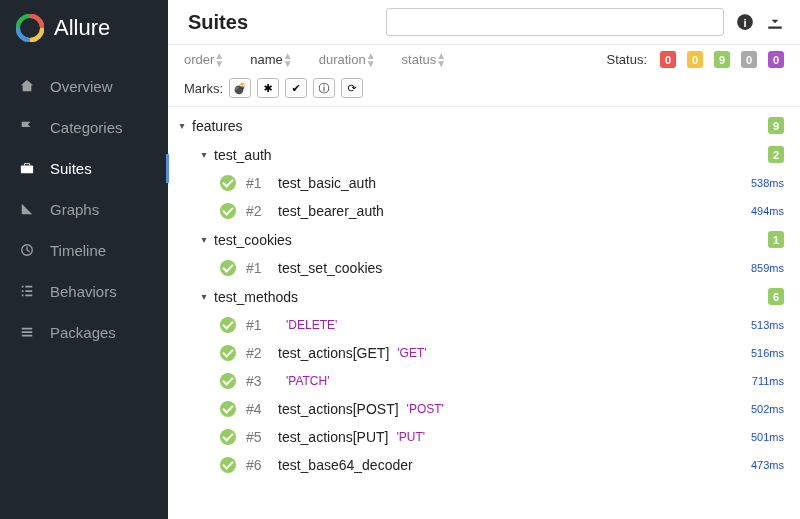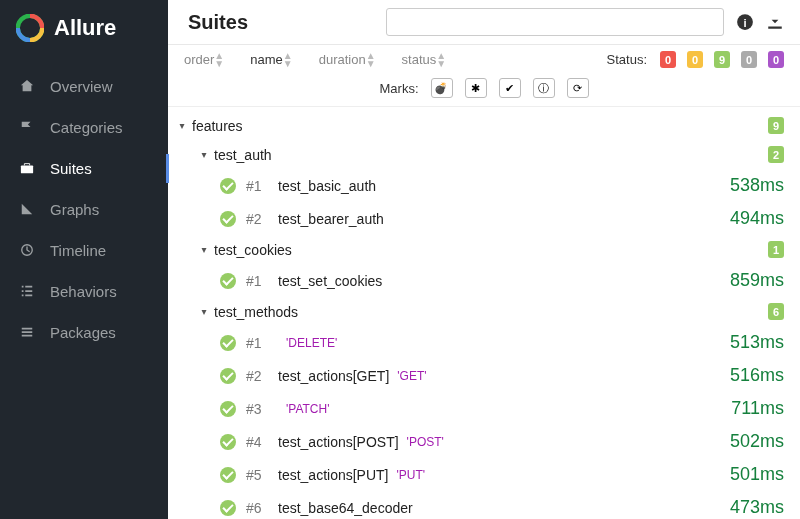--- a/index.html
+++ b/index.html
@@ -1,21 +1,21 @@
 <!DOCTYPE html>
 <html><head>
 <meta charset="utf-8">
 <style>
 * { margin: 0; padding: 0; box-sizing: border-box; font-family: -apple-system, BlinkMacSystemFont, "Segoe UI", Helvetica, Arial, sans-serif; }
 body { display: flex; width: 800px; height: 519px; overflow: hidden; background: #fff; color: #333; }
 
 
 .sidebar { width: 168px; background: #21272e; color: #a7abae; display: flex; flex-direction: column; flex-shrink: 0; }
 .brand { display: flex; align-items: center; gap: 10px; padding: 14px 16px 16px 16px; }
-.brand-text { color: #fff; font-size: 22px; font-weight: 700; }
+.brand-text { color: #fff; font-size: 22px; font-weight: 400; }
 .brand-logo { width: 28px; height: 28px; }
 .nav { list-style: none; margin-top: 8px; }
 .nav-item { display: flex; gap: 14px; padding: 12px 18px; font-size: 15px; cursor: pointer; color: #9ca0a3; }
 .nav-item.active { color: #fff; position: relative; }
 .nav-item.active::after { content: ""; position: absolute; right: -1px; top: 6px; bottom: 6px; width: 3px; background: #5a8de6; }
 .nav-icon { width: 18px; height: 16px; display: inline-flex; align-items: center; justify-content: center; }
 .nav-icon svg { fill: currentColor; }
 
 
 .main { flex: 1; display: flex; flex-direction: column; overflow: hidden; }
@@ -32,37 +32,37 @@
 .flex-spacer { flex: 1; }
 .status-label { color: #333; margin-right: 2px; }
 .badge { display: inline-flex; align-items: center; justify-content: center; min-width: 16px; height: 17px; padding: 0 4px; border-radius: 3px; color: #fff; font-size: 11px; font-weight: 700; margin-left: 3px; }
 .b-red { background: #f0564d; }
 .b-yellow { background: #f7c141; }
 .b-green { background: #96cc64; }
 .b-gray { background: #aaa; }
 .b-purple { background: #a955c9; }
 
 
-.marksrow { display: flex; align-items: center; padding: 4px 16px 8px 16px; gap: 12px; font-size: 13px; color: #333; border-bottom: 1px solid #eee; justify-content: center; }
+.marksrow { display: flex; align-items: center; padding: 4px 16px 8px 16px; gap: 6px; font-size: 13px; color: #333; border-bottom: 1px solid #eee; }
 .markbtn { width: 22px; height: 20px; border: 1px solid #bbb; border-radius: 3px; background: #fff; display: inline-flex; align-items: center; justify-content: center; cursor: pointer; font-size: 11px; }
 
 
 .tree { flex: 1; overflow-y: auto; padding: 4px 16px 12px 8px; }
 .row { display: flex; align-items: center; padding: 6px 0; font-size: 14px; color: #333; }
 .row .chev { width: 12px; display: inline-flex; justify-content: center; color: #555; font-size: 10px; margin-right: 4px; }
 .ind0 { padding-left: 0px; }
 .ind1 { padding-left: 22px; }
 .ind2 { padding-left: 44px; }
 .pass-icon { width: 16px; height: 16px; border-radius: 50%; background: #96cc64; display: inline-flex; align-items: center; justify-content: center; margin-right: 10px; flex-shrink: 0; }
 .pass-icon::after { content: ""; width: 4px; height: 8px; border: solid #fff; border-width: 0 2px 2px 0; transform: rotate(45deg); margin-top: -2px; }
 .row .num { color: #777; margin-right: 10px; min-width: 22px; }
 .row .name { color: #222; }
 .row .param { color: #a21caf; margin-left: 8px; font-size: 12px; }
 .row .spacer { flex: 1; }
-.row .dur { color: #15803d; font-size: 18px; }
+.row .dur { color: #1d4ed8; font-size: 11px; }
 .row .rbadge { display: inline-flex; align-items: center; justify-content: center; min-width: 16px; height: 17px; padding: 0 4px; border-radius: 3px; color: #fff; font-size: 11px; font-weight: 700; background: #96cc64; }
 </style>
 </head>
 <body>
 
 <aside class="sidebar">
   <div class="brand">
     <span class="brand-logo">
       <svg viewBox="0 0 32 32">
           <circle cx="16" cy="16" r="14" fill="none" stroke="#2bb24c" stroke-width="5"></circle>

